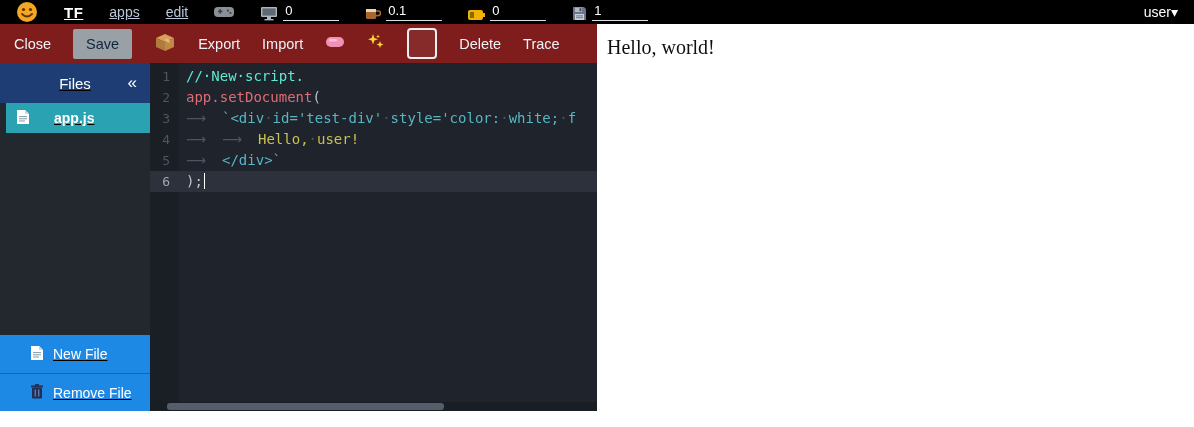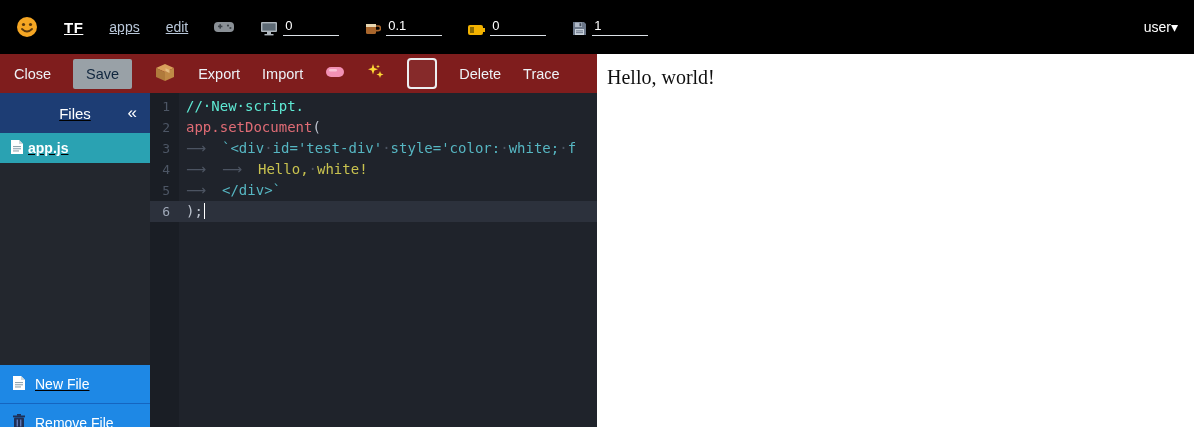--- a/index.html
+++ b/index.html
@@ -1,20 +1,20 @@
 <!DOCTYPE html>
 <html><head>
 <meta charset="utf-8">
 <style>
   * { box-sizing: border-box; margin: 0; padding: 0; }
   html,body { width:1194px; height:427px; overflow:hidden; background:#fff;
               font-family:"Liberation Sans", sans-serif; }
 
   
-  .topbar { height:54px; background:#000; display:flex; align-items:center;
+  .topbar { height:24px; background:#000; display:flex; align-items:center;
             padding:0 16px; gap:26px; color:#fff; }
   .logo { display:flex; align-items:center; }
   .brand { color:#fff; font-weight:bold; font-size:15px; letter-spacing:.5px;
            text-decoration:underline; cursor:pointer; }
   .navlink { color:#b9c7d9; font-size:14px; text-decoration:underline; cursor:pointer; }
   .tb-icon { display:flex; align-items:center; cursor:pointer; }
   .counter { display:flex; align-items:flex-end; gap:5px; }
   .counter-field { display:inline-block; width:56px; border-bottom:1px solid #dde2e8;
                    color:#fff; font-size:13px; padding:0 2px 2px; line-height:15px; }
   .user-menu { margin-left:auto; background:none; border:none; color:#fff;
@@ -40,25 +40,25 @@
   .files-col { width:150px; flex:none; background:#23272e; display:flex;
                flex-direction:column;text-decoration:underline; }
   .files-header { height:40px; background:#1d3d74; color:#fff; display:flex;
                   align-items:center; justify-content:center; font-size:15px;
                   position:relative; flex:none; }
   .collapse-btn { position:absolute; right:13px; top:0; bottom:0; background:none;
                   border:none; color:#fff; font-size:17px; cursor:pointer;
                   font-family:inherit; }
   .file-list { flex:1; display:flex; flex-direction:column; min-height:0; }
   .file-item { height:30px; flex:none; background:#2aa2b2; color:#fff; display:flex;
-               align-items:center; gap:4px; padding:0 10px; font-weight:bold;
-               font-size:14px; cursor:pointer; }
+               align-items:center; gap:24px; padding:0 10px; font-weight:bold;
+               font-size:14px; cursor:pointer;margin-left:6px; }
   .blue-btn { height:38px; flex:none; background:#1e88e5; border:none; color:#fff;
               font-size:14px; display:flex; align-items:center; gap:9px;
-              padding-left:12px; font-family:inherit; cursor:pointer; }
+              padding-left:30px; font-family:inherit; cursor:pointer; }
   .blue-btn + .blue-btn { border-top:1px solid #1565c0; }
 
   
   .editor { flex:1; position:relative; background:#1f232b; overflow:hidden;
             font-family:"DejaVu Sans Mono","Liberation Mono",monospace;
             font-size:14px; line-height:21px; cursor:text; }
   .gutter-bg { position:absolute; left:0; top:0; bottom:9px; width:29px;
                background:#1a1e25; }
   .cm-lines { position:relative; padding-top:3px; }
   .cm-line { display:flex; height:21px; white-space:pre; }
@@ -253,21 +253,21 @@
             <span>Remove File</span>
           </button>
         </aside>
 
         <div class="editor">
           <div class="gutter-bg"></div>
           <div class="cm-lines" id="cm-lines">
               <div class="cm-line"><span class="cm-gutter-cell">1</span><span class="cm-code"><span class="cm-comment">//·New·script.</span></span></div>
               <div class="cm-line"><span class="cm-gutter-cell">2</span><span class="cm-code"><span class="cm-name">app.setDocument</span><span class="cm-punct">(</span></span></div>
               <div class="cm-line"><span class="cm-gutter-cell">3</span><span class="cm-code"><span class="cm-tab">⟶</span><span class="cm-tstr">`&lt;div</span><span class="cm-ws">·</span><span class="cm-tstr">id='test-div'</span><span class="cm-ws">·</span><span class="cm-tstr">style='color:</span><span class="cm-ws">·</span><span class="cm-tstr">white;</span><span class="cm-ws">·</span><span class="cm-tstr">f</span></span></div>
-              <div class="cm-line"><span class="cm-gutter-cell">4</span><span class="cm-code"><span class="cm-tab">⟶</span><span class="cm-tab">⟶</span><span class="cm-text">Hello,</span><span class="cm-ws">·</span><span class="cm-text">white!</span></span></div>
+              <div class="cm-line"><span class="cm-gutter-cell">4</span><span class="cm-code"><span class="cm-tab">⟶</span><span class="cm-tab">⟶</span><span class="cm-text">Hello,</span><span class="cm-ws">·</span><span class="cm-text">user!</span></span></div>
               <div class="cm-line"><span class="cm-gutter-cell">5</span><span class="cm-code"><span class="cm-tab">⟶</span><span class="cm-tstr">&lt;/div&gt;`</span></span></div>
               <div class="cm-line active"><span class="cm-gutter-cell">6</span><span class="cm-code"><span class="cm-punct">);</span><span class="cm-cursor"></span></span></div>
             </div>
           <div class="hscrollbar">
             <div class="thumb"></div>
           </div>
         </div>
 
       </div>
     </div>

